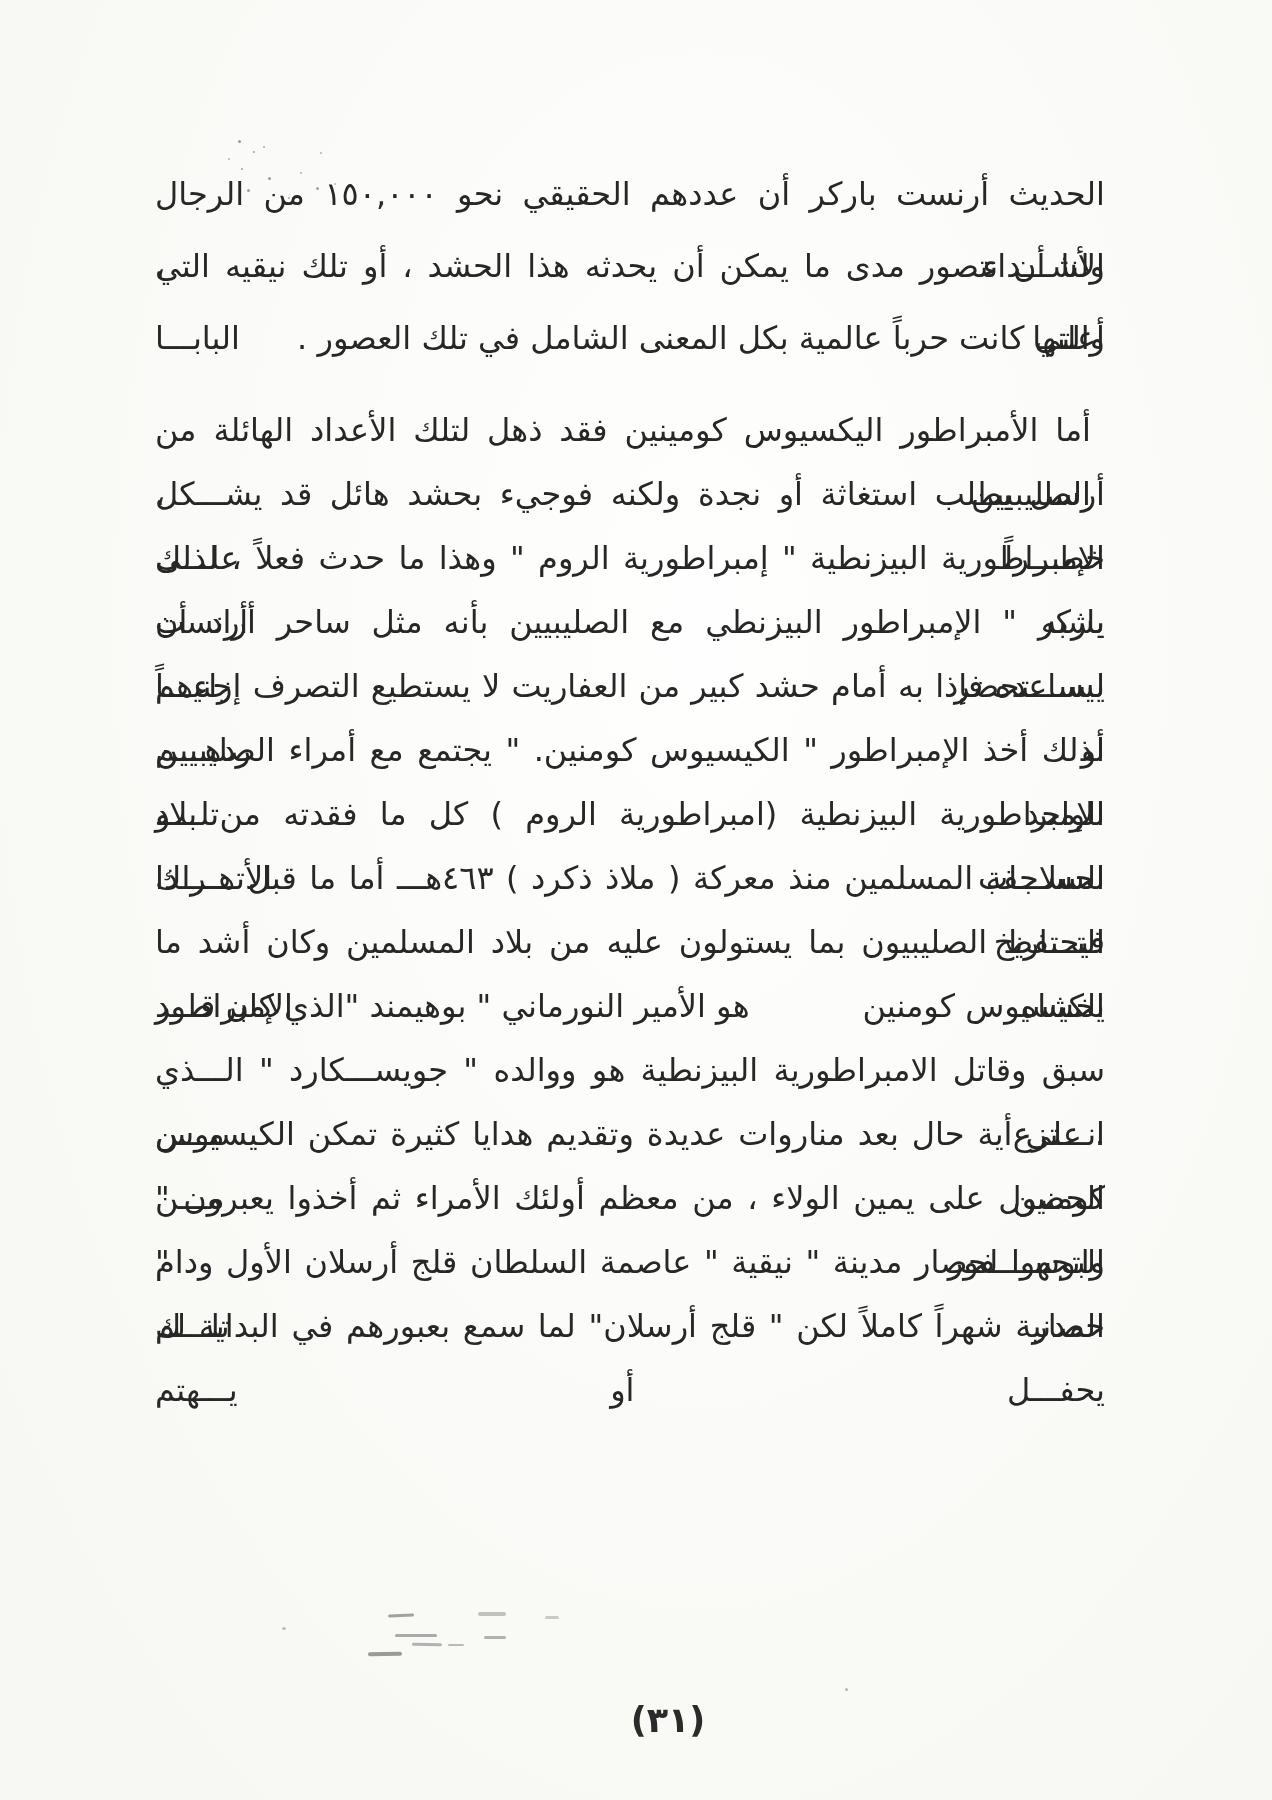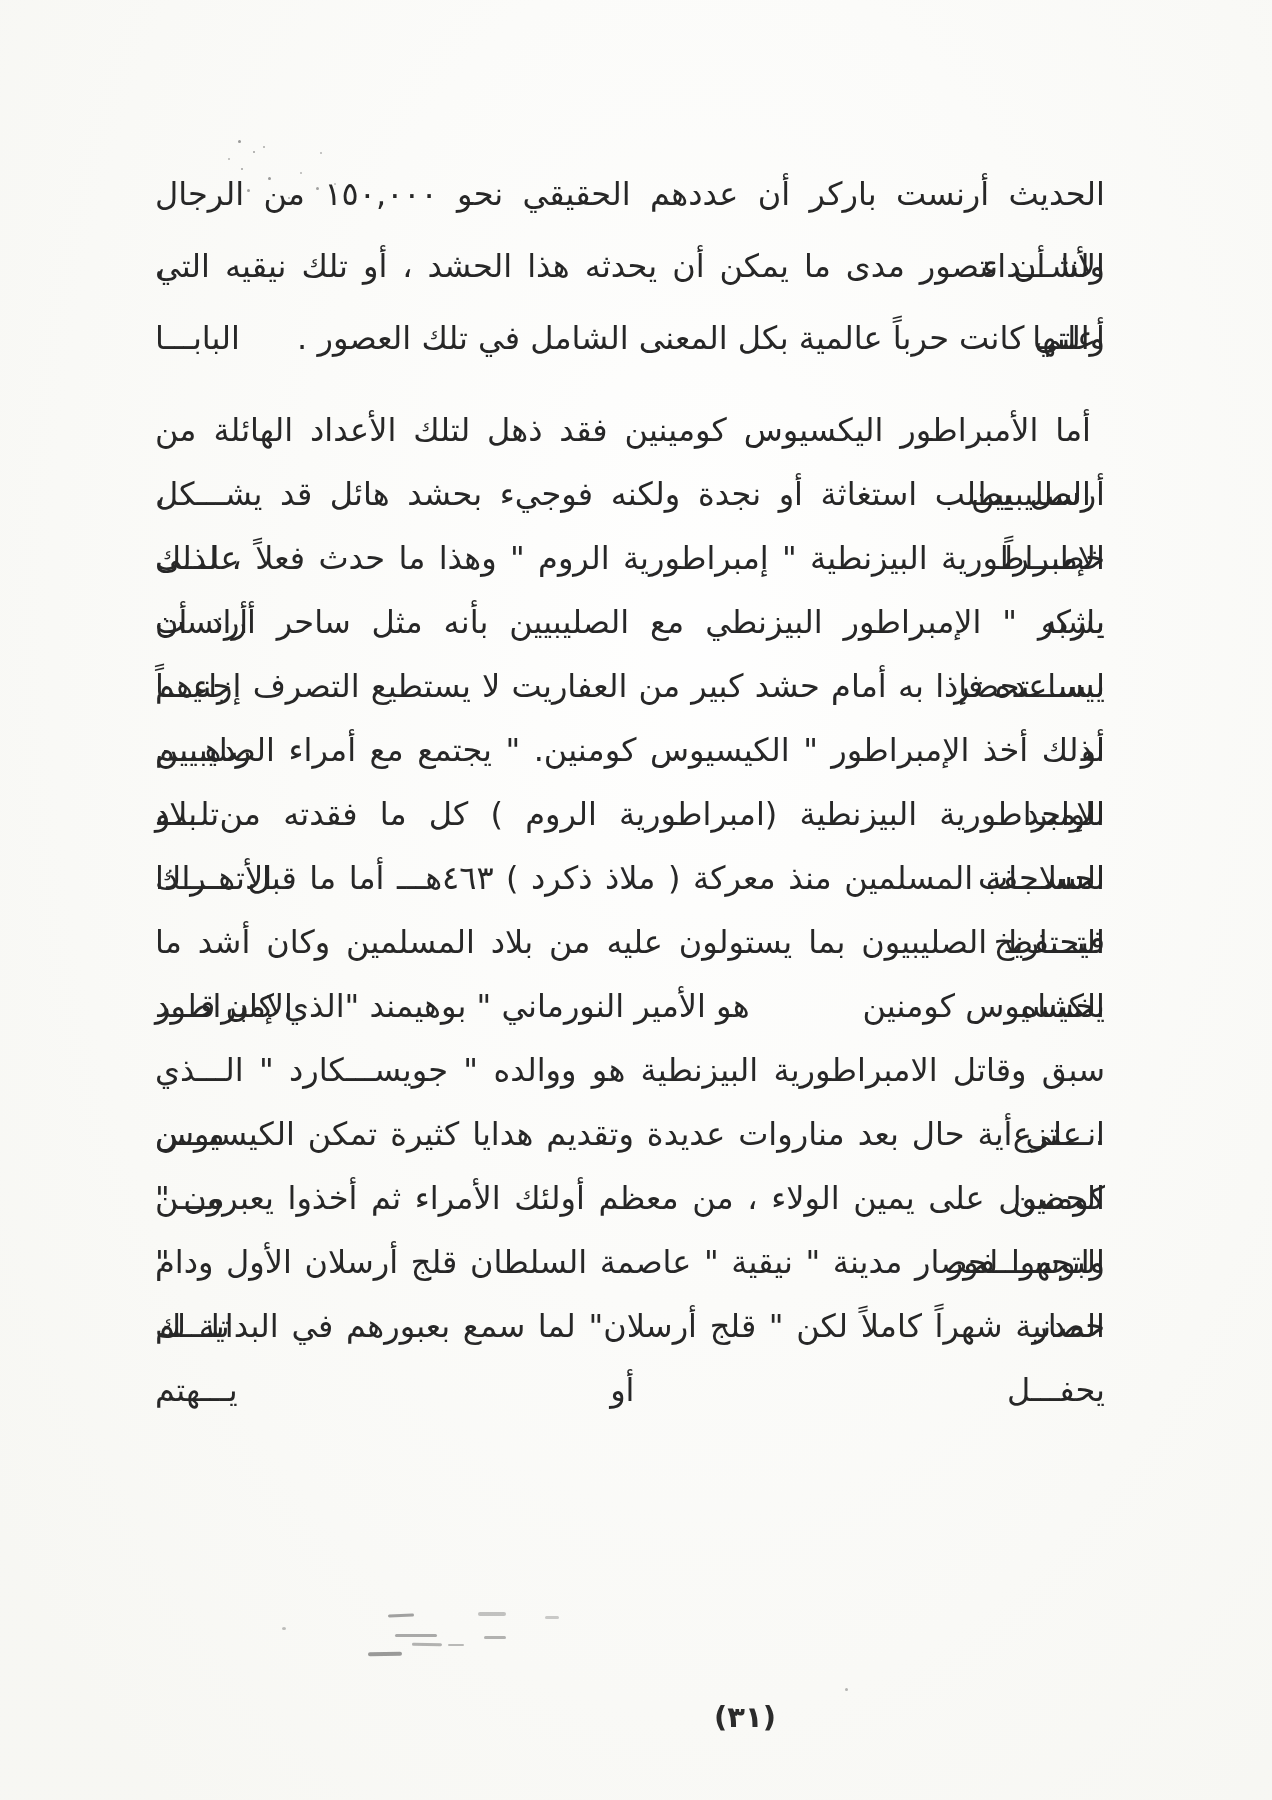--- a/index.html
+++ b/index.html
@@ -29,23 +29,24 @@
   .p2{margin-top:24px;}
   .line.end{text-align-last:right;}
   .line.indent{padding-right:14px;}
   .line.split{
     display:flex;
     justify-content:space-between;
     text-align-last:auto;
   }
   .pagenum{
     position:absolute;
-    top:1700px;left:616px;width:160px;
+    top:1700px;left:588px;width:160px;
+    text-align:center;
     direction:rtl;
-    font-size:29px;
+    font-size:35px;
     font-weight:700;
     color:#2b2b2b;
     letter-spacing:2px;
   }
   .dot{position:absolute;background:#4a4a4a;border-radius:50%;}
   .smudge{position:absolute;background:#5a5a5a;border-radius:2px;}
 </style>
 </head>
 <body>
 

